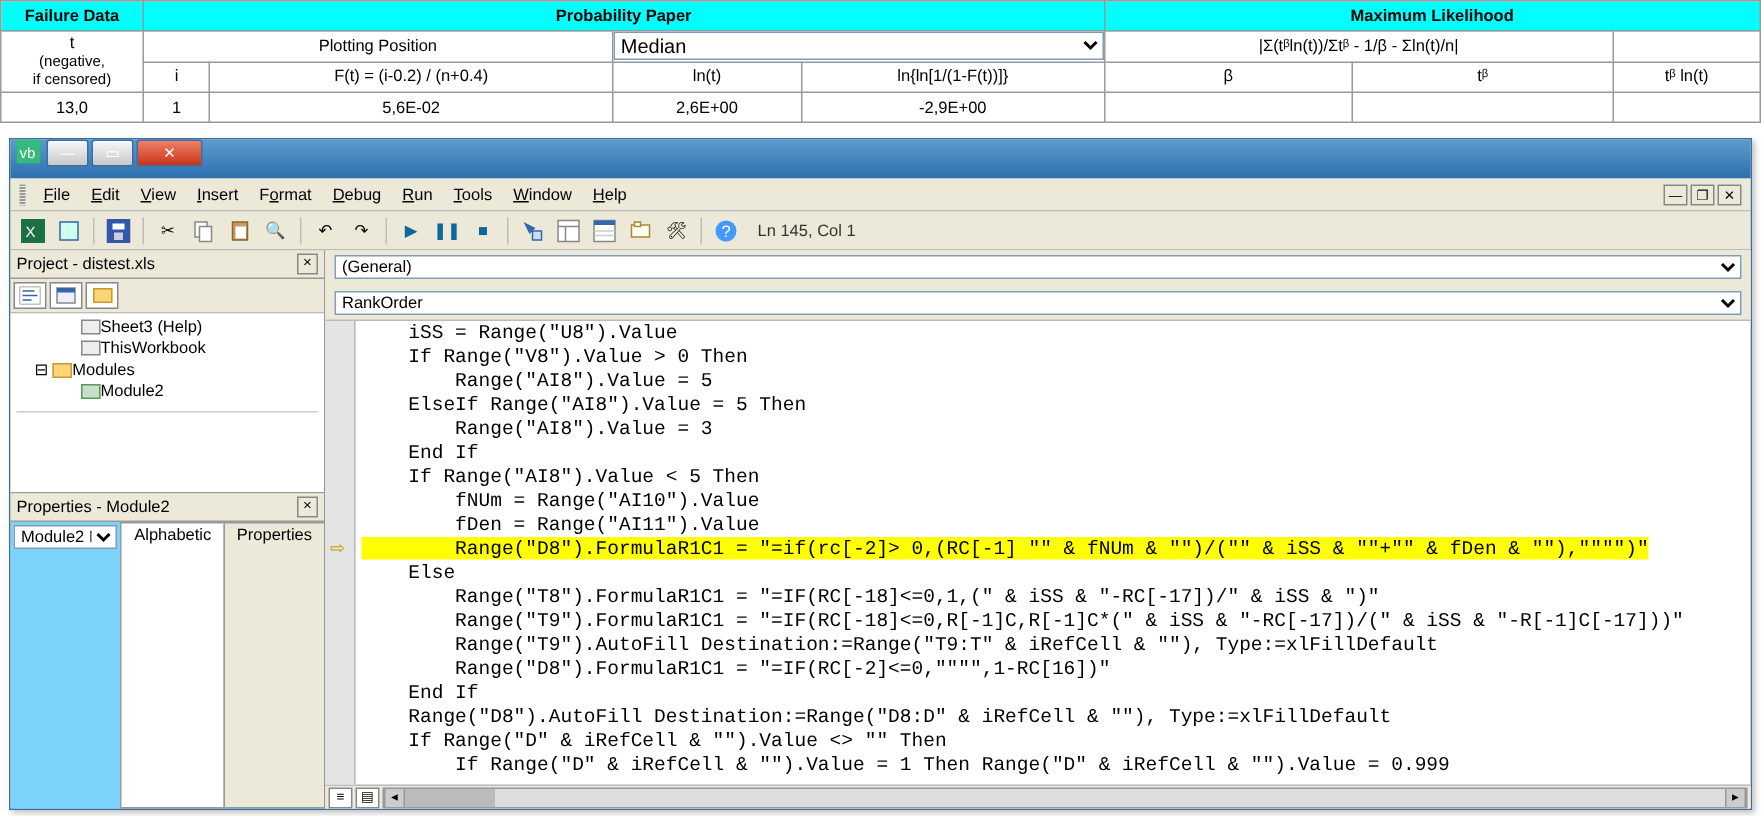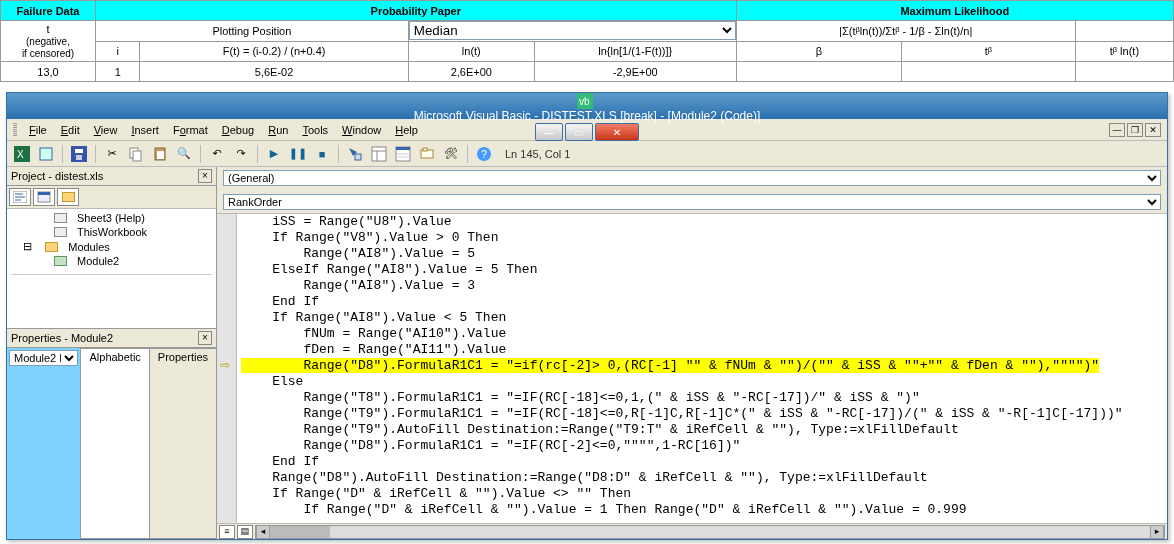--- a/index.html
+++ b/index.html
@@ -6,21 +6,21 @@
 body { font-family: Tahoma, Arial, sans-serif; font-size: 11px; background: #fff; width: 1174px; height: 544px; overflow: hidden; position: relative; }
 
 
 .sheet { width: 100%; border-collapse: collapse; }
 .sheet th, .sheet td { border: 1px solid #999; padding: 2px 6px; text-align: center; font-size: 11px; height: 20px; }
 .sheet .hdr1 { background: #00ffff; font-weight: bold; }
 .sheet .colset1 { width: 95px; }
 
 
 .vbe-window { position: absolute; left: 6px; top: 92px; width: 1162px; height: 448px; border: 1px solid #3a6ea5; background: #ece9d8; box-shadow: 2px 2px 4px rgba(0,0,0,.25); }
-.titlebar { height: 26px; background: linear-gradient(#5c9ccc,#2b6faf); color: #fff; display: flex; align-items: center; padding: 0 4px; font-size: 12px; flex-direction: column; }
+.titlebar { height: 26px; background: linear-gradient(#5c9ccc,#2b6faf); color: #fff; display: flex; align-items: flex-start; padding: 0 4px; font-size: 12px; }
 .titlebar .ico { width: 16px; height: 16px; margin-right: 4px; display: inline-flex; }
 .titlebar .title-text { flex: 1; }
 .winbtns { display: flex; gap: 2px; }
 .winbtn { width: 28px; height: 18px; background: linear-gradient(#f7f7f7,#c8c8c8); border: 1px solid #3a6ea5; border-radius: 2px; display: flex; align-items: center; justify-content: center; font-size: 10px; }
 .winbtn.close { background: linear-gradient(#f17e68,#c83618); color: #fff; width: 44px; }
 
 .menubar { height: 22px; background: #ece9d8; display: flex; align-items: center; padding: 0 6px; gap: 2px; border-bottom: 1px solid #bbb; }
 .menubar .grip { width: 4px; height: 14px; background: repeating-linear-gradient(#999,#999 1px,#ece9d8 1px,#ece9d8 2px); margin-right: 4px; }
 .menubar .mitem { padding: 2px 6px; cursor: default; }
 .menubar .mitem u { text-decoration: underline; }
@@ -34,21 +34,21 @@
 
 .vbe-body { display: flex; height: calc(100% - 26px - 22px - 26px); }
 
 
 .left-col { width: 210px; display: flex; flex-direction: column; border-right: 1px solid #999; }
 .pane-title { background: #ece9d8; border-bottom: 1px solid #999; padding: 2px 4px; display: flex; align-items: center; justify-content: space-between; }
 .pane-title .xbtn { width: 14px; height: 14px; border: 1px solid #888; background: #ece9d8; font-size: 10px; text-align: center; line-height: 12px; }
 .pane-toolbar { background: #ece9d8; padding: 2px; display: flex; gap: 2px; border-bottom: 1px solid #bbb; }
 .pane-toolbar .pbtn { width: 22px; height: 18px; border: 1px solid #888; background: #fff; font-size: 10px; display: flex; align-items: center; justify-content: center; }
 .tree { background: #fff; flex: 0 0 120px; overflow: auto; padding: 2px 4px; font-size: 11px; border-bottom: 1px solid #999; }
-.tree-row { display: flex; align-items: center; gap: 10px; padding: 1px 0; }
+.tree-row { display: flex; align-items: center; gap: 0; padding: 1px 0; }
 .tree-ind1 { padding-left: 26px; }
 .tree-ind2 { padding-left: 42px; }
 .tree-icon { width: 14px; height: 12px; display: inline-flex; align-items: center; justify-content: center; }
 .folder-ico { background:#ffd37a; border:1px solid #c79a2a; width:13px; height:10px; }
 .mod-ico { background:#c8e0c8; border:1px solid #5a9a5a; width:13px; height:10px; }
 .sheet-ico { background:#eee; border:1px solid #888; width:13px; height:10px; }
 
 .props { background: #7dd3fc; flex: 1; display: flex; }
 .props-combo { margin: 2px; }
 .props-combo select { width: 100%; font-size: 11px; }
@@ -126,21 +126,20 @@
   </table>
 
 <div class="vbe-window">
   <div class="titlebar">
     <span class="ico">
       <svg viewBox="0 0 16 16">
           <rect width="16" height="16" fill="#3b7"></rect>
           <text x="2" y="12" font-size="10" fill="#fff">vb</text>
         </svg>
     </span>
-    <span class="title-text">Microsoft Visual Basic - DISTEST.XLS [break] - [Module2 (Code)]</span>
     <div class="winbtns">
       <div class="winbtn">—</div>
       <div class="winbtn">▭</div>
       <div class="winbtn close">✕</div>
     </div>
   </div>
 
   <div class="menubar">
     <span class="grip"></span>
     <span class="mitem"><u>F</u><span></span>ile</span>

